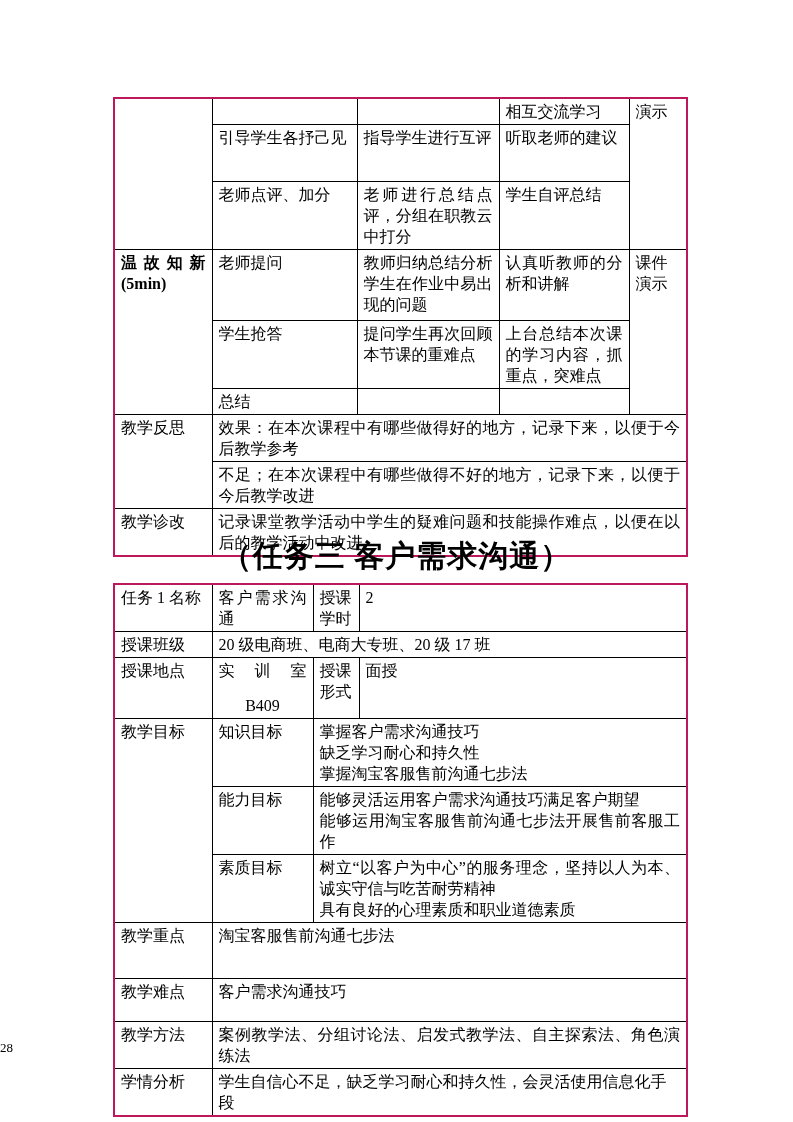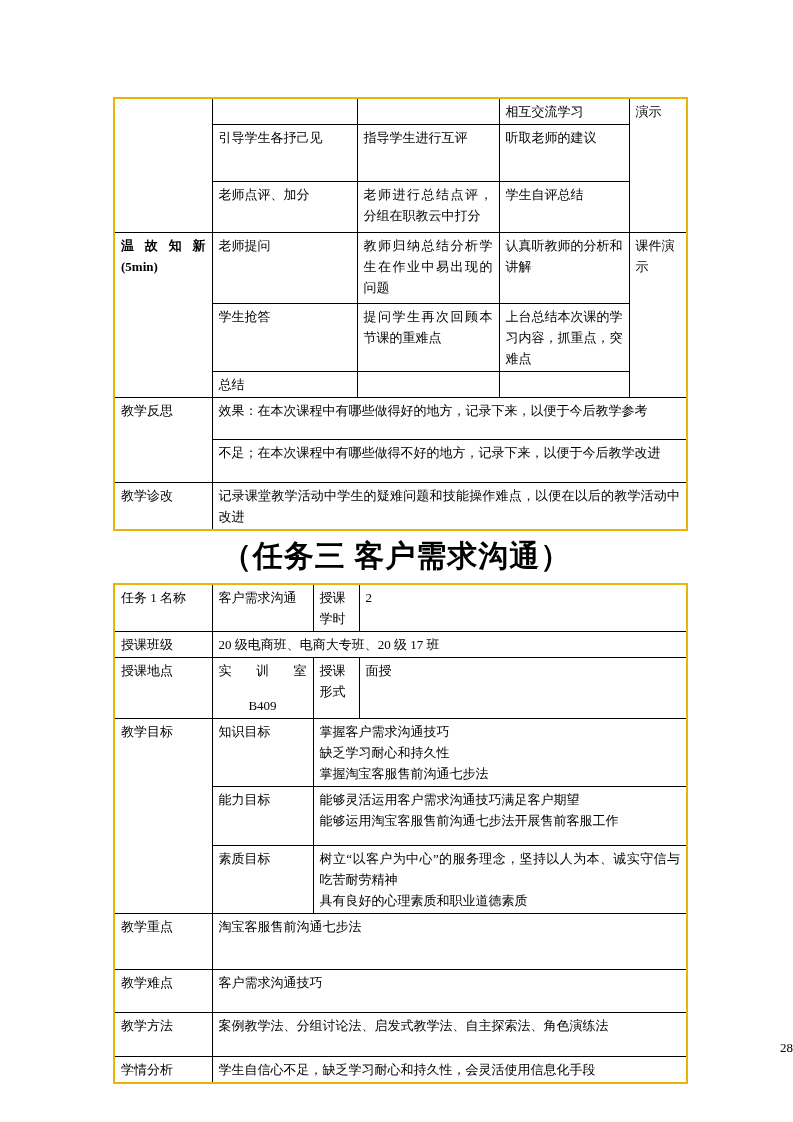--- a/index.html
+++ b/index.html
@@ -8,22 +8,22 @@
     width:793px;height:1122px;
     background:#ffffff;
     font-family:"Liberation Serif","DejaVu Serif",serif;
     color:#000;
     overflow:hidden;
   }
   table.doc{
     position:absolute;
     border-collapse:collapse;
     table-layout:fixed;
-    border:2px solid #eab308;
-    font-size:13px;
+    border:2px solid #be185d;
+    font-size:16px;
     line-height:21px;
   }
   table.doc td{
     border:1px solid #000;
     vertical-align:top;
     padding:2px 6px;
     word-break:break-all;
     overflow:hidden;
   }
   .t1{left:113px;top:97px;width:573px;}
@@ -35,21 +35,21 @@
     position:absolute;
     left:0;top:536px;width:793px;
     text-align:center;
     font-size:30px;
     font-weight:bold;
     letter-spacing:1px;
   }
   .pageno{
     position:absolute;
     left:0;top:1040px;width:793px;
-    text-align:right;
+    text-align:left;
     font-size:13px;
   }
   .roomline{text-align:justify;text-align-last:justify;}
   .roomno{text-align:center;margin-top:14px;}
   .goal-line{text-align:justify;}
 </style>
 </head>
 <body>
 
 <div class="page">

